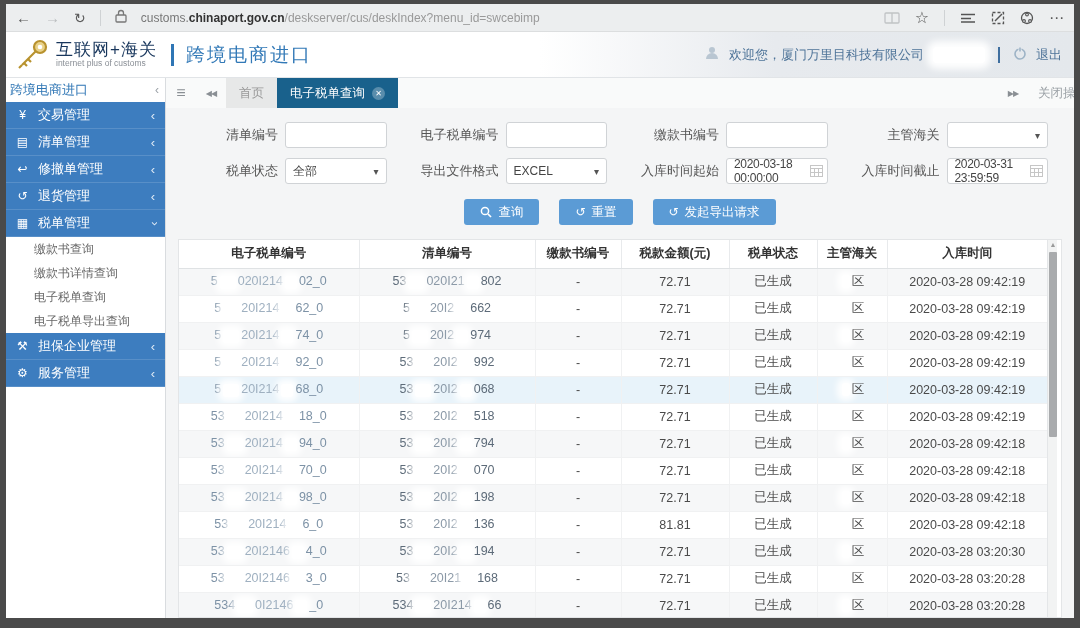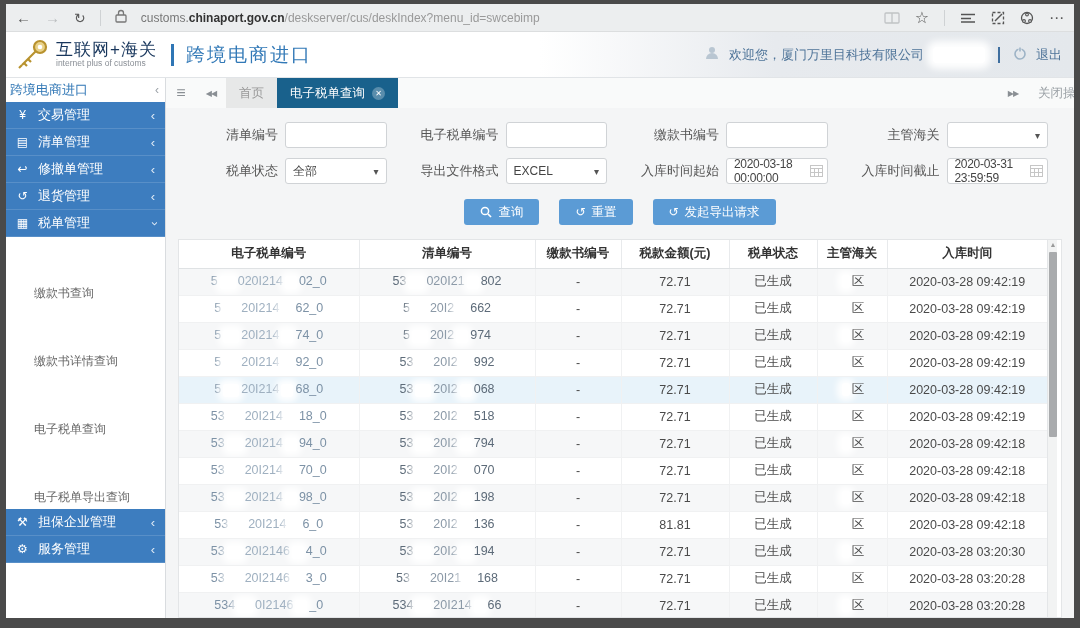--- a/index.html
+++ b/index.html
@@ -43,21 +43,21 @@
   .sb-title { height:24px; flex:none; display:flex; align-items:center; justify-content:space-between;
               padding:0 6px 0 4px; color:#2f76b5; font-size:13px; }
   .sb-title .chev { color:#9aa0a6; font-size:12px; }
   .sb-item { height:27px; flex:none; background:#3d7dbf; color:#fff; font-size:13px;
              display:flex; align-items:center; padding:0 10px 0 9px; gap:8px;
              border-bottom:1px solid rgba(255,255,255,.14); cursor:pointer; }
   .sb-item .g-ico { width:15px; font-size:12px; text-align:center; flex:none; }
   .sb-item .chev { margin-left:auto; font-size:13px; color:#dfeaf5; }
   .chev-down { display:inline-block; transform:rotate(-90deg); }
   .sb-sub-item { height:24px; flex:none; display:flex; align-items:center; padding-left:28px;
-                 color:#666; font-size:12px; background:#fff; cursor:pointer;margin-top:44px; }
+                 color:#666; font-size:12px; background:#fff; cursor:pointer; }
   .sb-fill { flex:1; background:#fff; }
 
   
   .main { flex:1; display:flex; flex-direction:column; min-width:0; background:#f4f5f6; }
   .tabbar { height:30px; flex:none; background:#f9fafa; display:flex; align-items:stretch; overflow:hidden; }
   .tb-btn { width:30px; display:flex; align-items:center; justify-content:center; color:#8a8f94; cursor:pointer; }
   .tab { display:flex; align-items:center; padding:3px 13px; font-size:12.5px; cursor:pointer; gap:7px; }
   .tab.inactive { background:#e7e8e8; color:#999; }
   .tab.active { background:#19618c; color:#fff; }
   .tab-close { width:13px; height:13px; border-radius:50%; background:rgba(255,255,255,.28);

